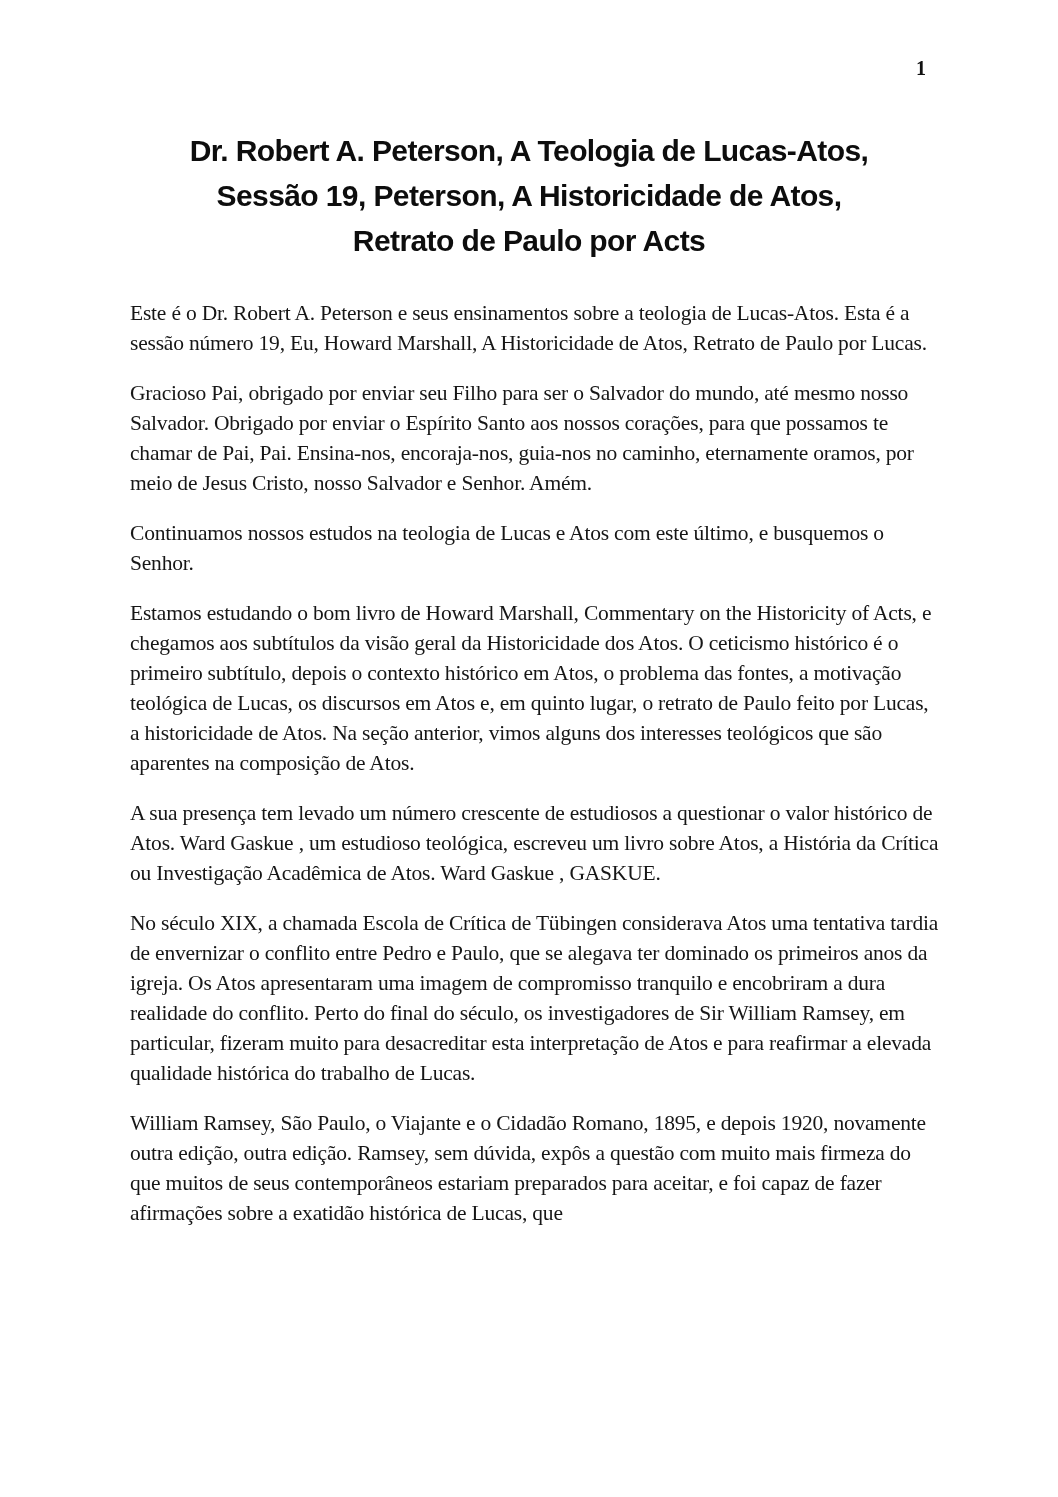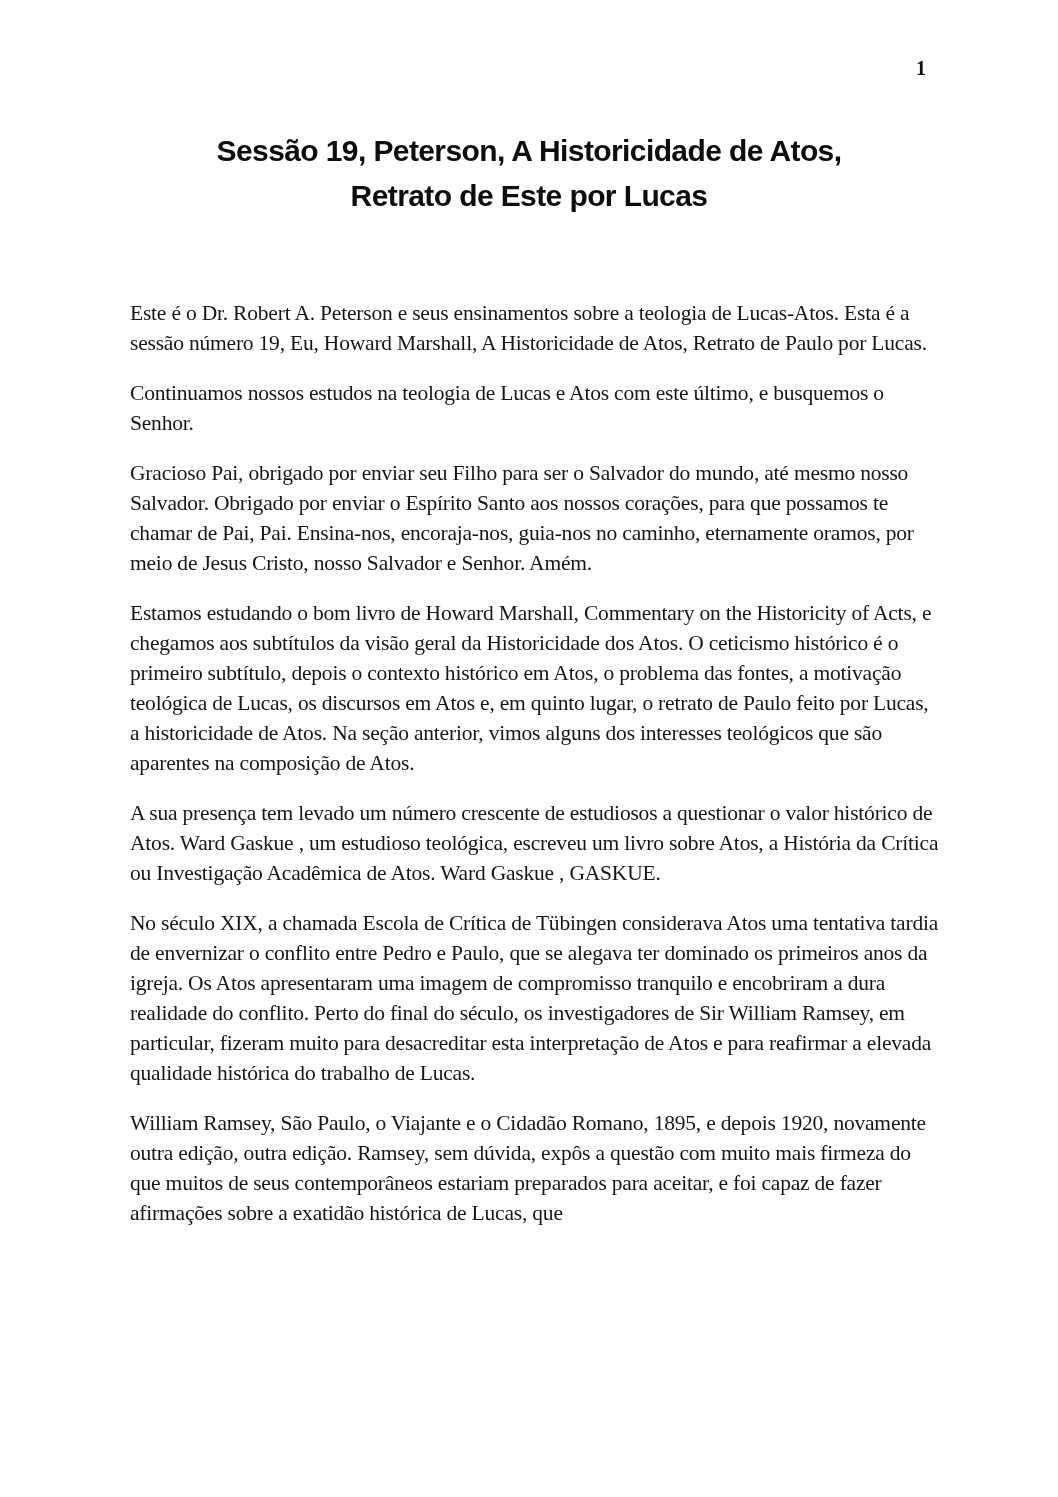--- a/index.html
+++ b/index.html
@@ -56,27 +56,28 @@
   }
 </style>
 </head>
 <body>
 
 <div class="page">
 
   <div class="page-number">1</div>
 
   <h1 class="doc-title">
+    <span class="title-line">Dr. Robert A. Peterson, A Teologia de Lucas-Atos,</span>
     <span class="title-line">Sessão 19, Peterson, A Historicidade de Atos,</span>
-    <span class="title-line">Retrato de Este por Lucas</span>
+    <span class="title-line">Retrato de Paulo por Acts</span>
   </h1>
 
   <div class="doc-body">
     <p>Este é o Dr. Robert A. Peterson e seus ensinamentos sobre a teologia de Lucas-Atos. Esta é a sessão número 19, Eu, Howard Marshall, A Historicidade de Atos, Retrato de Paulo por Lucas.</p>
+    <p>Gracioso Pai, obrigado por enviar seu Filho para ser o Salvador do mundo, até mesmo nosso Salvador. Obrigado por enviar o Espírito Santo aos nossos corações, para que possamos te chamar de Pai, Pai. Ensina-nos, encoraja-nos, guia-nos no caminho, eternamente oramos, por meio de Jesus Cristo, nosso Salvador e Senhor. Amém.</p>
     <p>Continuamos nossos estudos na teologia de Lucas e Atos com este último, e busquemos o Senhor.</p>
-    <p>Gracioso Pai, obrigado por enviar seu Filho para ser o Salvador do mundo, até mesmo nosso Salvador. Obrigado por enviar o Espírito Santo aos nossos corações, para que possamos te chamar de Pai, Pai. Ensina-nos, encoraja-nos, guia-nos no caminho, eternamente oramos, por meio de Jesus Cristo, nosso Salvador e Senhor. Amém.</p>
     <p>Estamos estudando o bom livro de Howard Marshall, Commentary on the Historicity of Acts, e chegamos aos subtítulos da visão geral da Historicidade dos Atos. O ceticismo histórico é o primeiro subtítulo, depois o contexto histórico em Atos, o problema das fontes, a motivação teológica de Lucas, os discursos em Atos e, em quinto lugar, o retrato de Paulo feito por Lucas, a historicidade de Atos. Na seção anterior, vimos alguns dos interesses teológicos que são aparentes na composição de Atos.</p>
     <p>A sua presença tem levado um número crescente de estudiosos a questionar o valor histórico de Atos. Ward Gaskue , um estudioso teológica, escreveu um livro sobre Atos, a História da Crítica ou Investigação Acadêmica de Atos. Ward Gaskue , GASKUE.</p>
     <p>No século XIX, a chamada Escola de Crítica de Tübingen considerava Atos uma tentativa tardia de envernizar o conflito entre Pedro e Paulo, que se alegava ter dominado os primeiros anos da igreja. Os Atos apresentaram uma imagem de compromisso tranquilo e encobriram a dura realidade do conflito. Perto do final do século, os investigadores de Sir William Ramsey, em particular, fizeram muito para desacreditar esta interpretação de Atos e para reafirmar a elevada qualidade histórica do trabalho de Lucas.</p>
     <p>William Ramsey, São Paulo, o Viajante e o Cidadão Romano, 1895, e depois 1920, novamente outra edição, outra edição. Ramsey, sem dúvida, expôs a questão com muito mais firmeza do que muitos de seus contemporâneos estariam preparados para aceitar, e foi capaz de fazer afirmações sobre a exatidão histórica de Lucas, que</p>
   </div>
 
 </div>
 
 </body></html>

